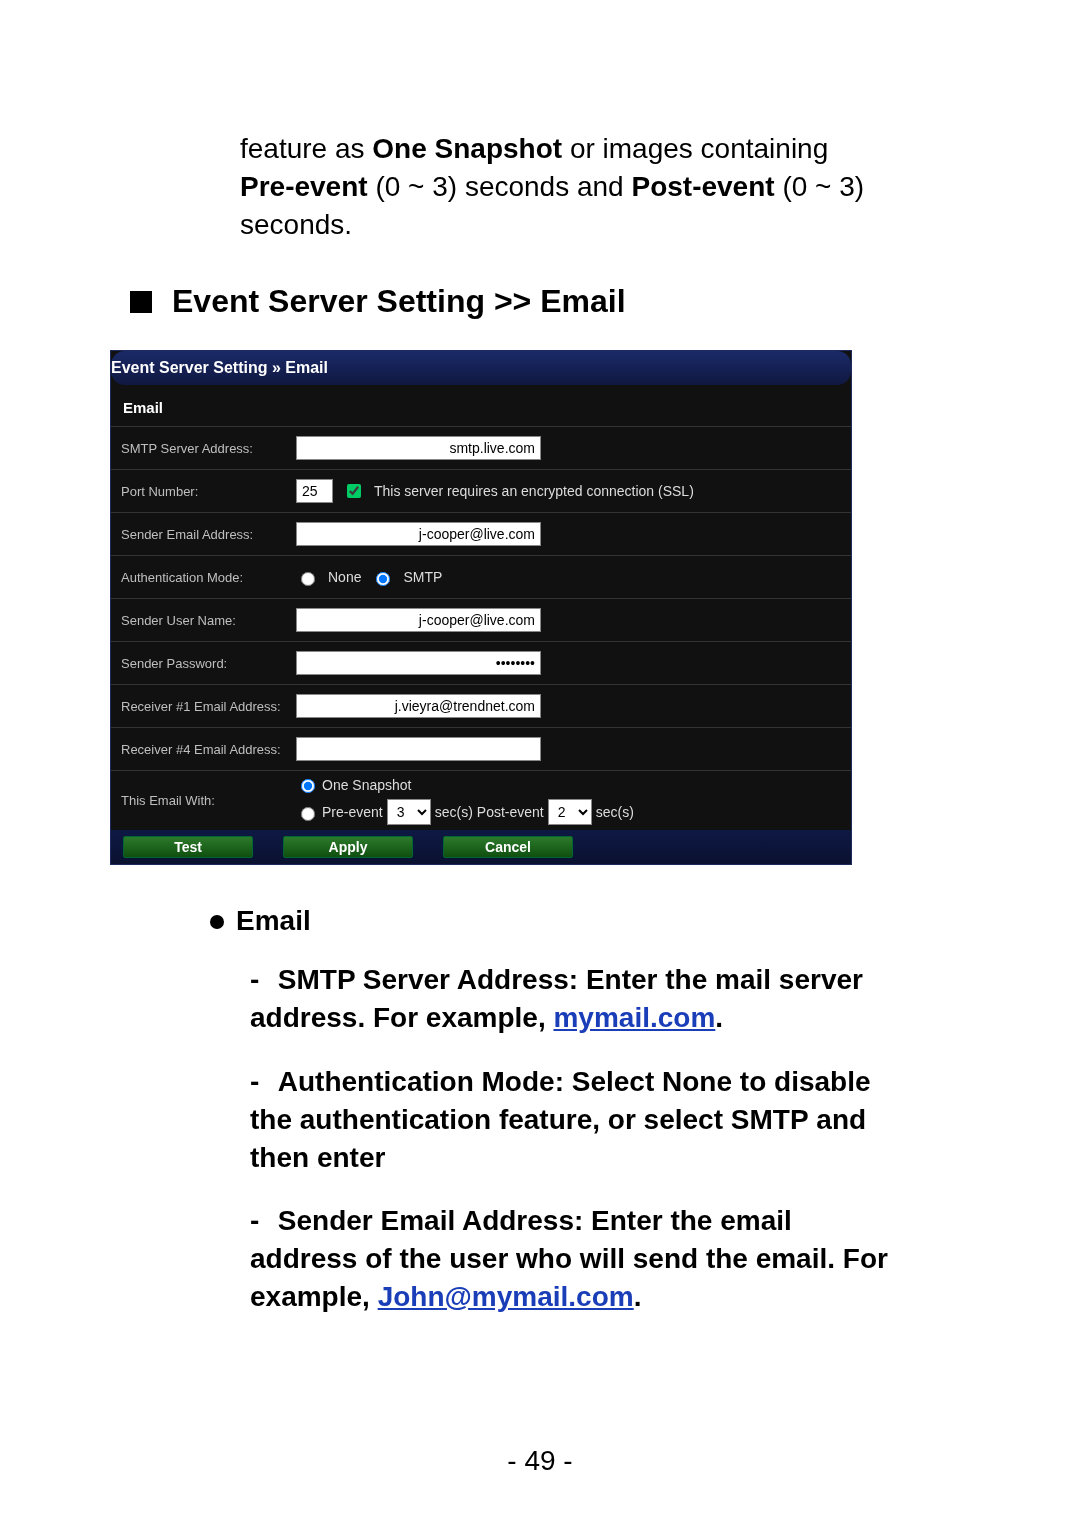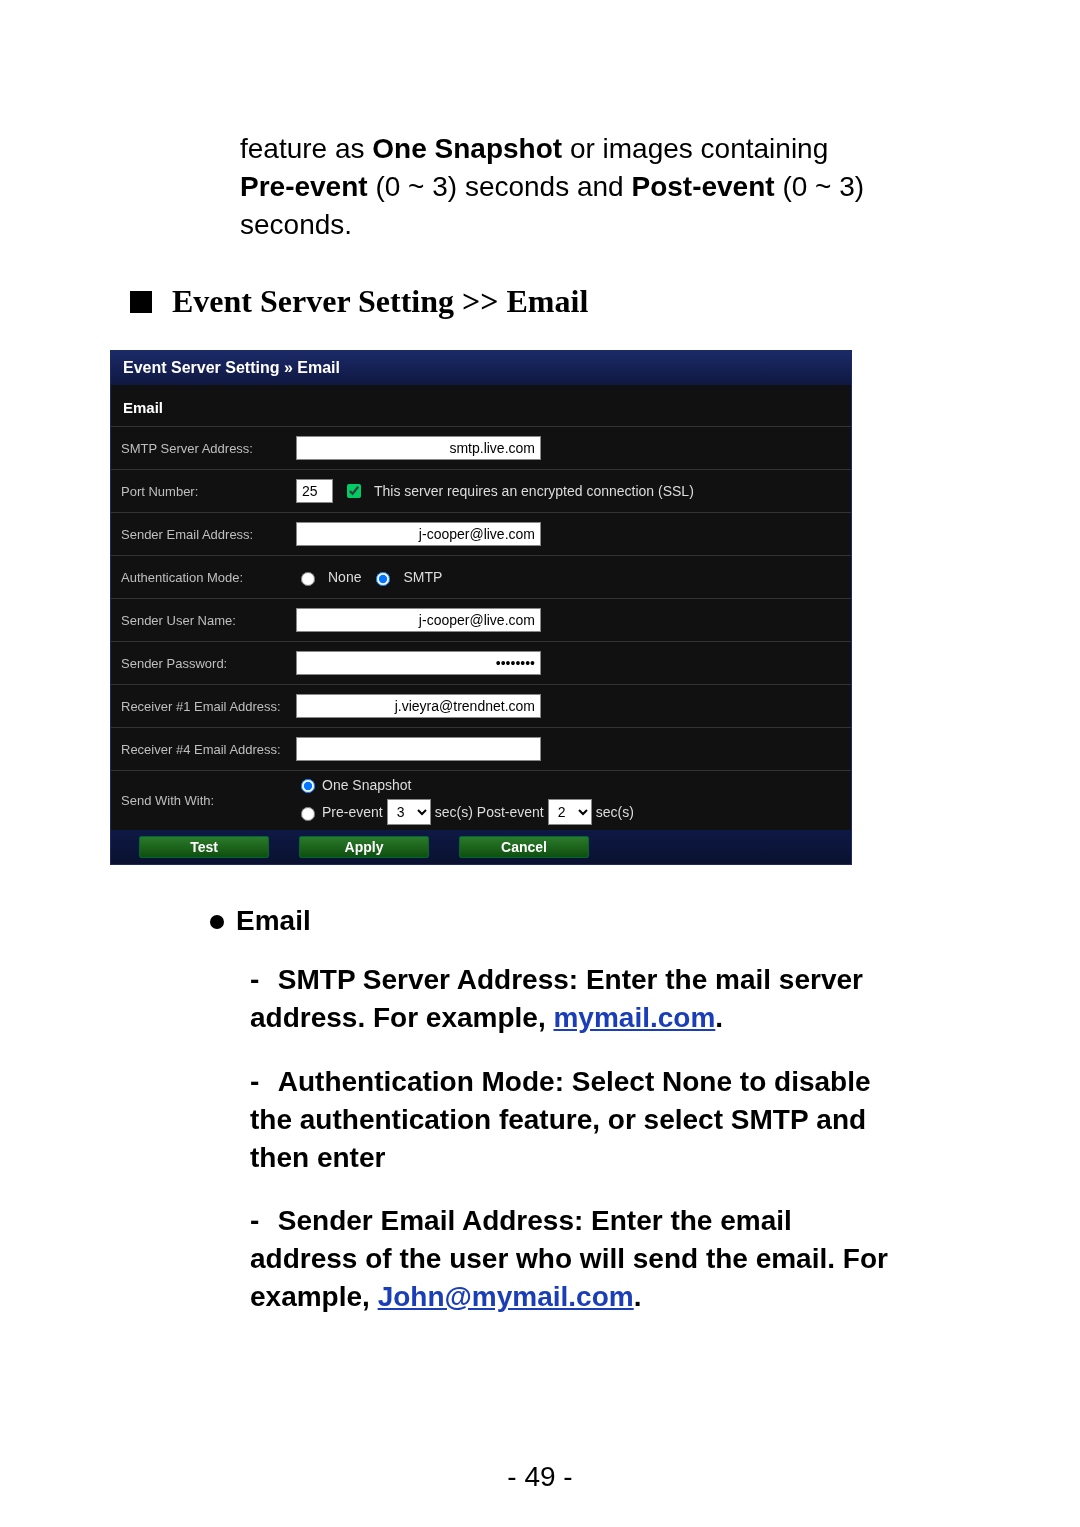--- a/index.html
+++ b/index.html
@@ -32,38 +32,38 @@
   .section-heading .square {
     width: 22px;
     height: 22px;
     background: #000;
     flex-shrink: 0;
   }
   .section-heading h2 {
     margin: 0;
     font-size: 32px;
     font-weight: bold;
-    font-family: Liberation Serif, serif;
   }
   
   .panel {
     width: 740px;
     margin: 0 0 40px 0;
     background: #111;
     border: 1px solid #1d2b5f;
     color: #ccc;
     font-family: Tahoma, Arial, sans-serif;
     font-size: 14px;
   }
   .panel-title {
     background: linear-gradient(#1b2a68, #0f1840);
-    padding: 8px 12px;
+    padding: 8px 0;
     font-size: 16px;
     font-weight: bold;
     color: #fff;
+    border-radius: 14px;
   }
   .panel-subtitle {
     padding: 14px 12px 10px 12px;
     font-weight: bold;
     color: #fff;
     font-size: 15px;
   }
   .panel-body {
     padding: 0 0 0 0;
   }
@@ -102,21 +102,21 @@
   .panel input[type="radio"] {
     width: 14px;
     height: 14px;
     vertical-align: middle;
   }
   .radio-label { color: #ddd; font-size: 14px; }
   .send-with-block { display:flex; flex-direction:column; gap:6px; }
   .send-with-line { display:flex; align-items:center; gap:4px; flex-wrap: wrap;}
   .buttons-row {
     background: linear-gradient(#0e1944, #0a1130);
-    padding: 6px 28px;
+    padding: 6px 12px;
     display: flex;
     gap: 30px;
     align-items: center;
   }
   .btn {
     min-width: 100px;
     text-align: center;
     background: linear-gradient(#2b7a2b, #0f4f0f);
     color: #fff;
     font-weight: bold;
@@ -135,21 +135,21 @@
   .desc-bullet h3 { margin:0; font-size:28px; font-weight:bold; }
   .desc-list { margin: 24px 0 0 0; padding: 0 0 0 40px; }
   .desc-item { font-size: 28px; line-height: 1.35; margin-bottom: 26px; max-width: 640px; font-weight: bold; }
   .desc-item .dash { display:inline-block; width: 20px; }
   .desc-item .link { color: #1a3db8; text-decoration: underline; }
   .page-number {
     text-align: center;
     font-size: 28px;
     color: #000;
     position: absolute;
-    bottom: 34px;
+    bottom: 50px;
     left: 0; right: 0;
   }
 </style>
 </head>
 <body>
 
 <div class="page">
 
   <div class="intro-text">
     <span>feature as </span><b>One Snapshot</b><span> or images containing </span><b>Pre-event</b><span> (0 ~ 3) seconds and </span><b>Post-event</b><span> (0 ~ 3) seconds.</span>
@@ -204,21 +204,21 @@
         <div class="label">Receiver #1 Email Address:</div>
         <input type="text" class="input-wide" value="j.vieyra@trendnet.com" style="">
       </div>
 
       <div class="row">
         <div class="label">Receiver #4 Email Address:</div>
         <input type="text" class="input-wide" value="" style="">
       </div>
 
       <div class="row">
-        <div class="label">Send With With:</div>
+        <div class="label">This Email With:</div>
         <div class="send-with-block">
           <div class="send-with-line">
             <input type="radio" name="sendwith" checked="" style="">
             <span class="radio-label">One Snapshot</span>
           </div>
           <div class="send-with-line">
             <input type="radio" name="sendwith" style="">
             <span class="radio-label">Pre-event</span>
             <select class="select-narrow">
               <option>3</option>

